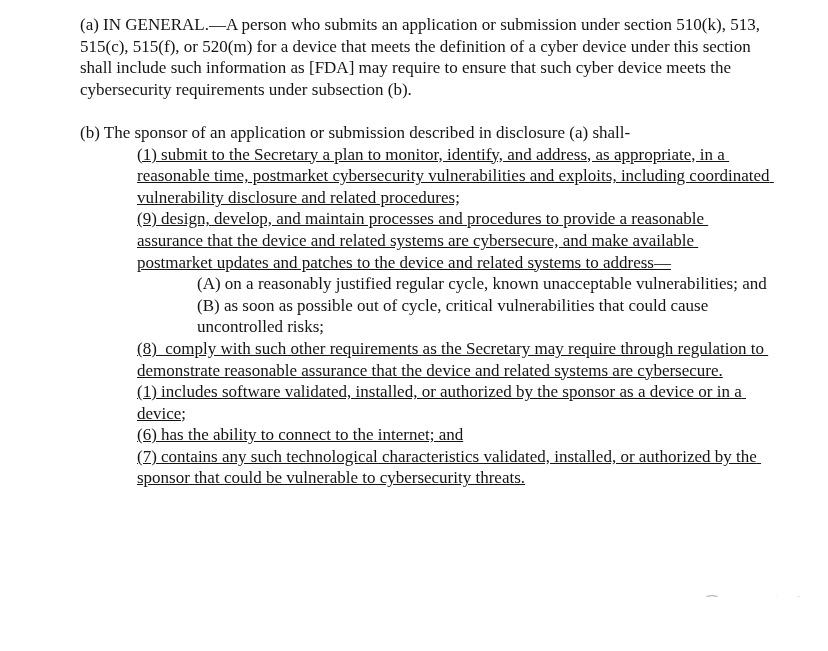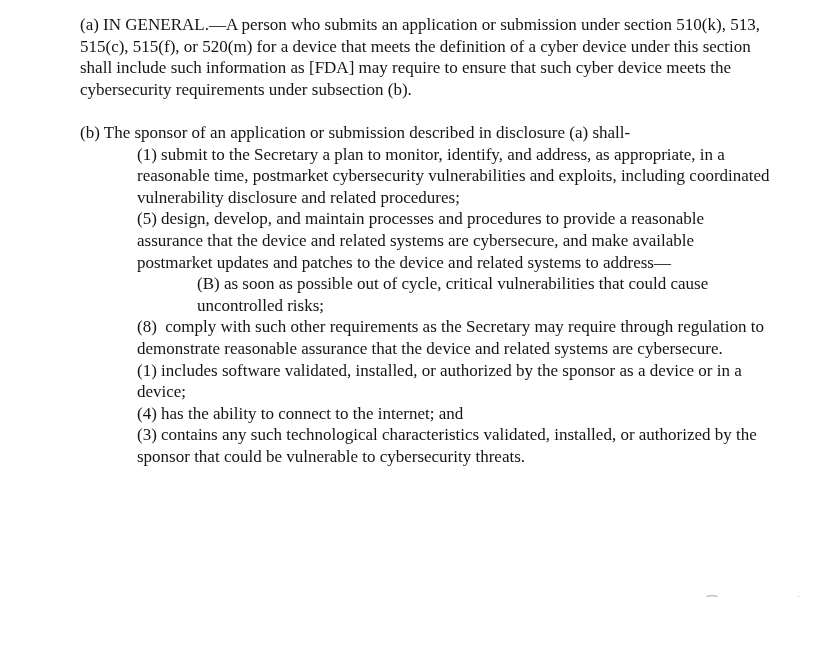--- a/index.html
+++ b/index.html
@@ -22,21 +22,21 @@
     width: 690px;
     font-size: 17px;
     line-height: 21.6px;
     color: #141414;
     letter-spacing: 0;
   }
   .para {
     white-space: pre-wrap;       
     margin: 0;
   }
-  .para.l1 { padding-left: 57px; }
+  .para.l1 { padding-left: 57px; text-decoration: underline; }
   .para.l2 { padding-left: 117px; }
   .para.gap { margin-top: 21.6px; }
 
   
   .watermark {
     position: absolute;
     left: 701px;
     top: 592px;
     display: flex;
     align-items: center;
@@ -56,26 +56,27 @@
 </style>
 </head>
 <body>
 
 <div class="page">
 
   <div class="doc">
     <div class="para">(a) IN GENERAL.—A person who submits an application or submission under section 510(k), 513, 515(c), 515(f), or 520(m) for a device that meets the definition of a cyber device under this section shall include such information as [FDA] may require to ensure that such cyber device meets the cybersecurity requirements under subsection (b).</div>
     <div class="para gap">(b) The sponsor of an application or submission described in disclosure (a) shall-</div>
     <div class="para l1">(1) submit to the Secretary a plan to monitor, identify, and address, as appropriate, in a reasonable time, postmarket cybersecurity vulnerabilities and exploits, including coordinated vulnerability disclosure and related procedures;</div>
-    <div class="para l1">(5) design, develop, and maintain processes and procedures to provide a reasonable assurance that the device and related systems are cybersecure, and make available postmarket updates and patches to the device and related systems to address—</div>
+    <div class="para l1">(9) design, develop, and maintain processes and procedures to provide a reasonable assurance that the device and related systems are cybersecure, and make available postmarket updates and patches to the device and related systems to address—</div>
+    <div class="para l2">(A) on a reasonably justified regular cycle, known unacceptable vulnerabilities; and</div>
     <div class="para l2">(B) as soon as possible out of cycle, critical vulnerabilities that could cause uncontrolled risks;</div>
     <div class="para l1">(8)  comply with such other requirements as the Secretary may require through regulation to demonstrate reasonable assurance that the device and related systems are cybersecure.</div>
     <div class="para l1">(1) includes software validated, installed, or authorized by the sponsor as a device or in a device;</div>
-    <div class="para l1">(4) has the ability to connect to the internet; and</div>
-    <div class="para l1">(3) contains any such technological characteristics validated, installed, or authorized by the sponsor that could be vulnerable to cybersecurity threats.</div>
+    <div class="para l1">(6) has the ability to connect to the internet; and</div>
+    <div class="para l1">(7) contains any such technological characteristics validated, installed, or authorized by the sponsor that could be vulnerable to cybersecurity threats.</div>
   </div>
 
   <div class="watermark">
     <svg class="wm-icon" width="40" height="36" viewBox="0 0 40 36">
 
       <ellipse cx="11" cy="11" rx="9" ry="7.5" fill="#ffffff" stroke="#c3c3c3" stroke-width="1.6"></ellipse>
       <path d="M6 17 L4 21 L10 18 Z" fill="#ffffff" stroke="#c3c3c3" stroke-width="1.2" stroke-linejoin="round"></path>
       <circle cx="8" cy="10" r="1.2" fill="#c3c3c3"></circle>
       <circle cx="14" cy="10" r="1.2" fill="#c3c3c3"></circle>
 

